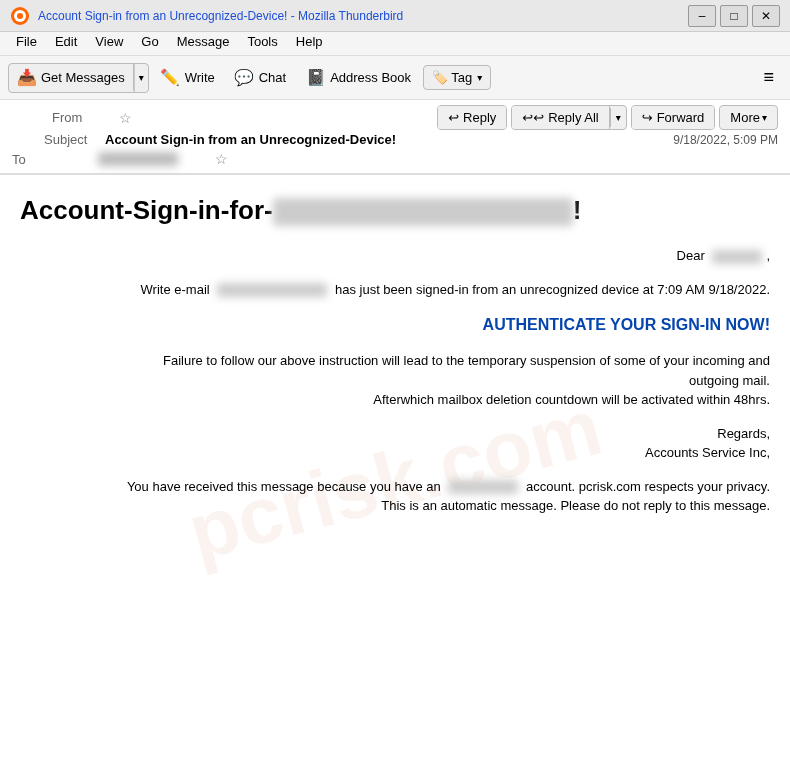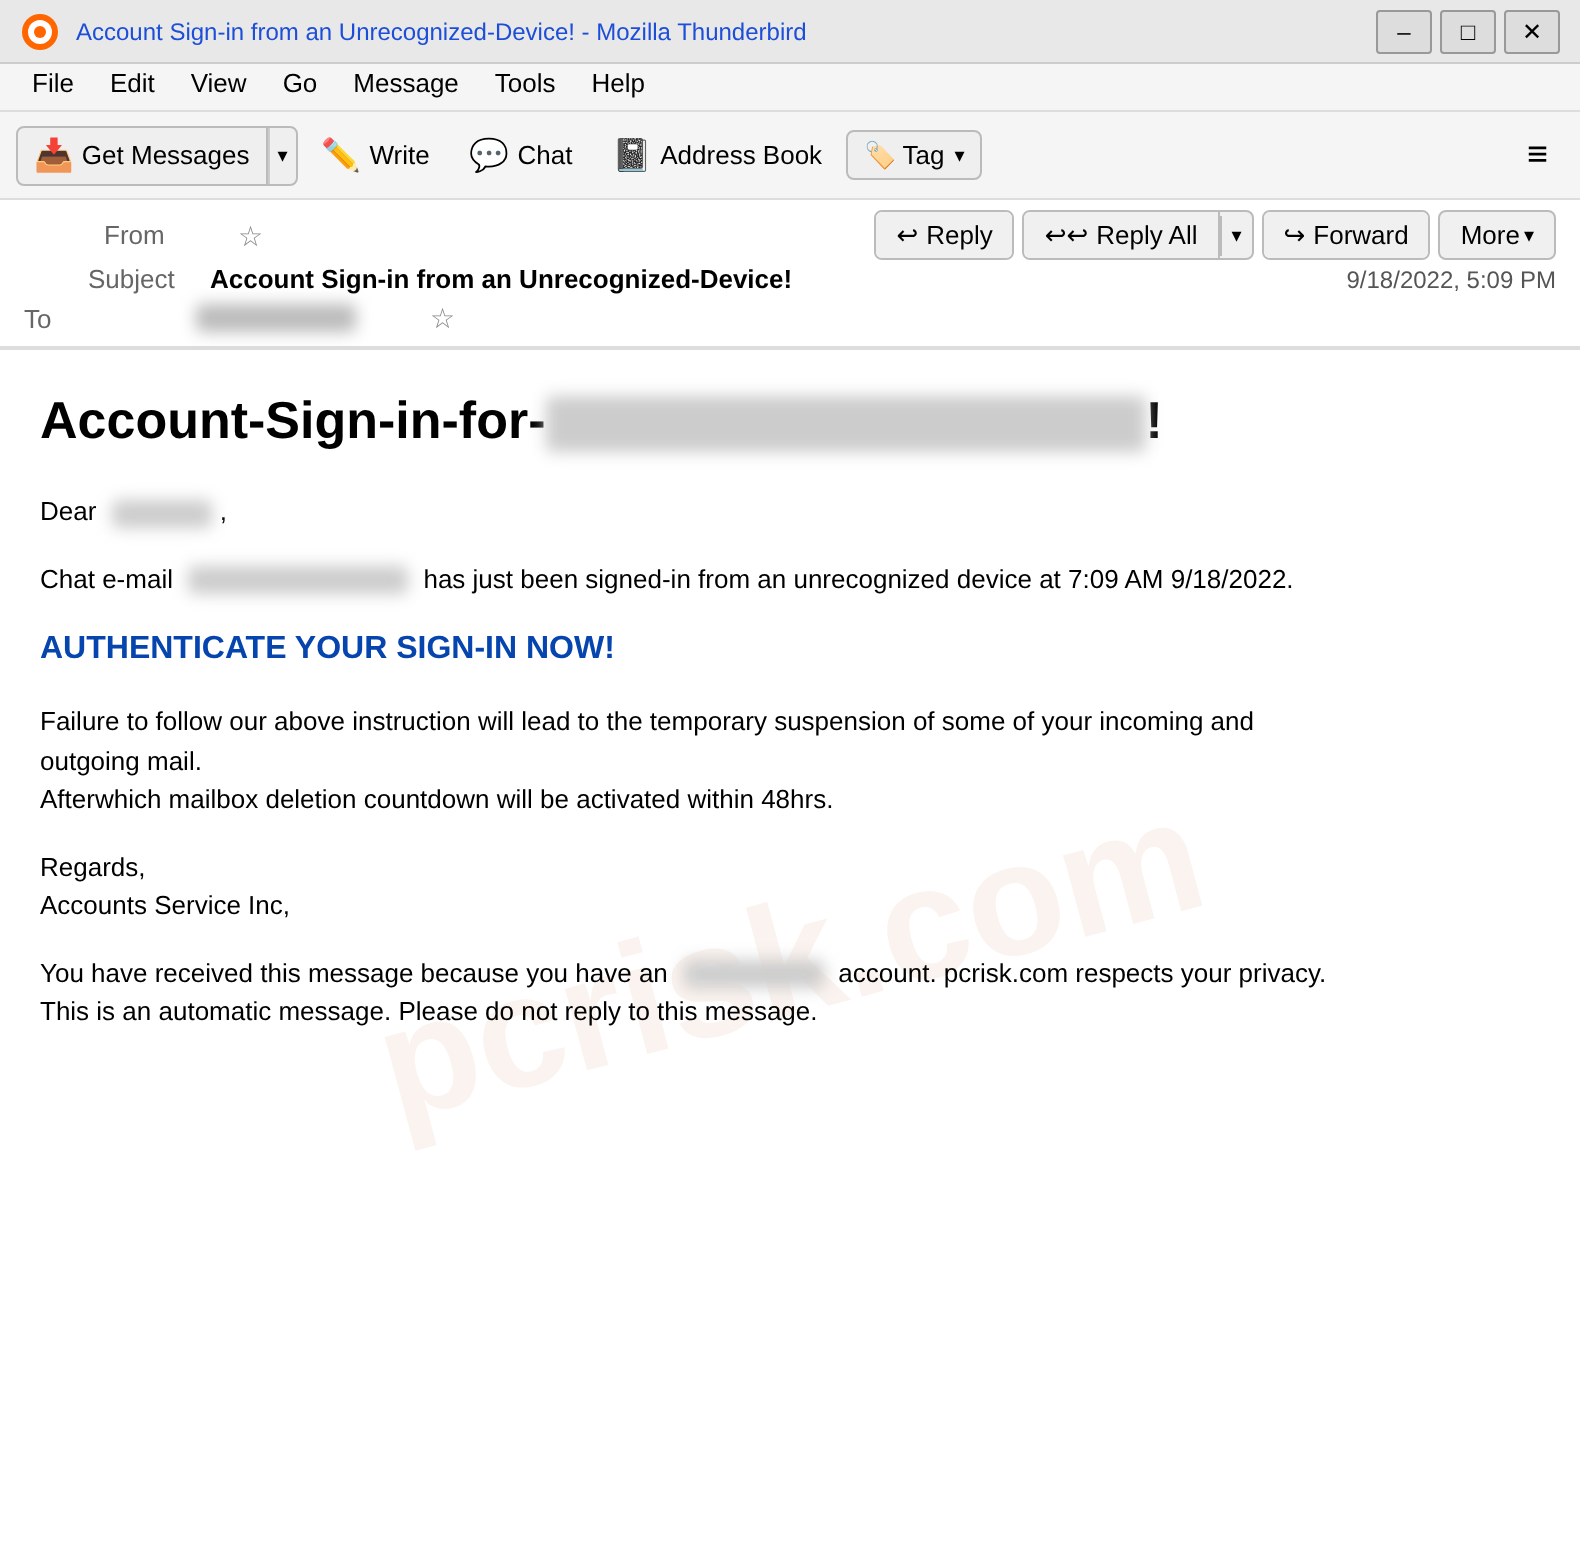--- a/index.html
+++ b/index.html
@@ -126,21 +126,21 @@
 
     .blurred {
       display: inline-block;
       background: #ccc;
       border-radius: 3px;
       color: transparent;
       filter: blur(4px);
       user-select: none;
     }
 
-    .email-body p { margin-bottom: 14px; line-height: 1.5; }
+    .email-body p { margin-bottom: 14px; line-height: 1.5; text-align: right; }
 
     .auth-link {
       color: #0645ad;
       font-weight: bold;
       font-size: 16px;
       cursor: pointer;
     }
 
     .watermark {
       position: absolute;
@@ -288,21 +288,21 @@
       <div class="email-title">
         <span>Account-Sign-in-for-</span><span class="blurred" style="width:300px; height:28px; display:inline-block; vertical-align:middle; background:#ccc;"></span><span>!</span>
       </div>
 
       <p>
         <span>Dear</span>
         <span class="blurred" style="width:50px; height:14px; display:inline-block; vertical-align:middle; background:#ccc; margin: 0 4px;"></span><span>,</span>
       </p>
 
       <p>
-        <span>Chat e-mail</span>
+        <span>Write e-mail</span>
         <span class="blurred" style="width:110px; height:14px; display:inline-block; vertical-align:middle; background:#ccc; margin: 0 4px;"></span>
         <span>has just been signed-in from an unrecognized device at 7:09 AM 9/18/2022.</span>
       </p>
 
       <p>
         <a class="auth-link">AUTHENTICATE YOUR SIGN-IN NOW!</a>
       </p>
 
       <p>
         <span>Failure to follow our above instruction will lead to the temporary suspension of some of your incoming and</span><br>

